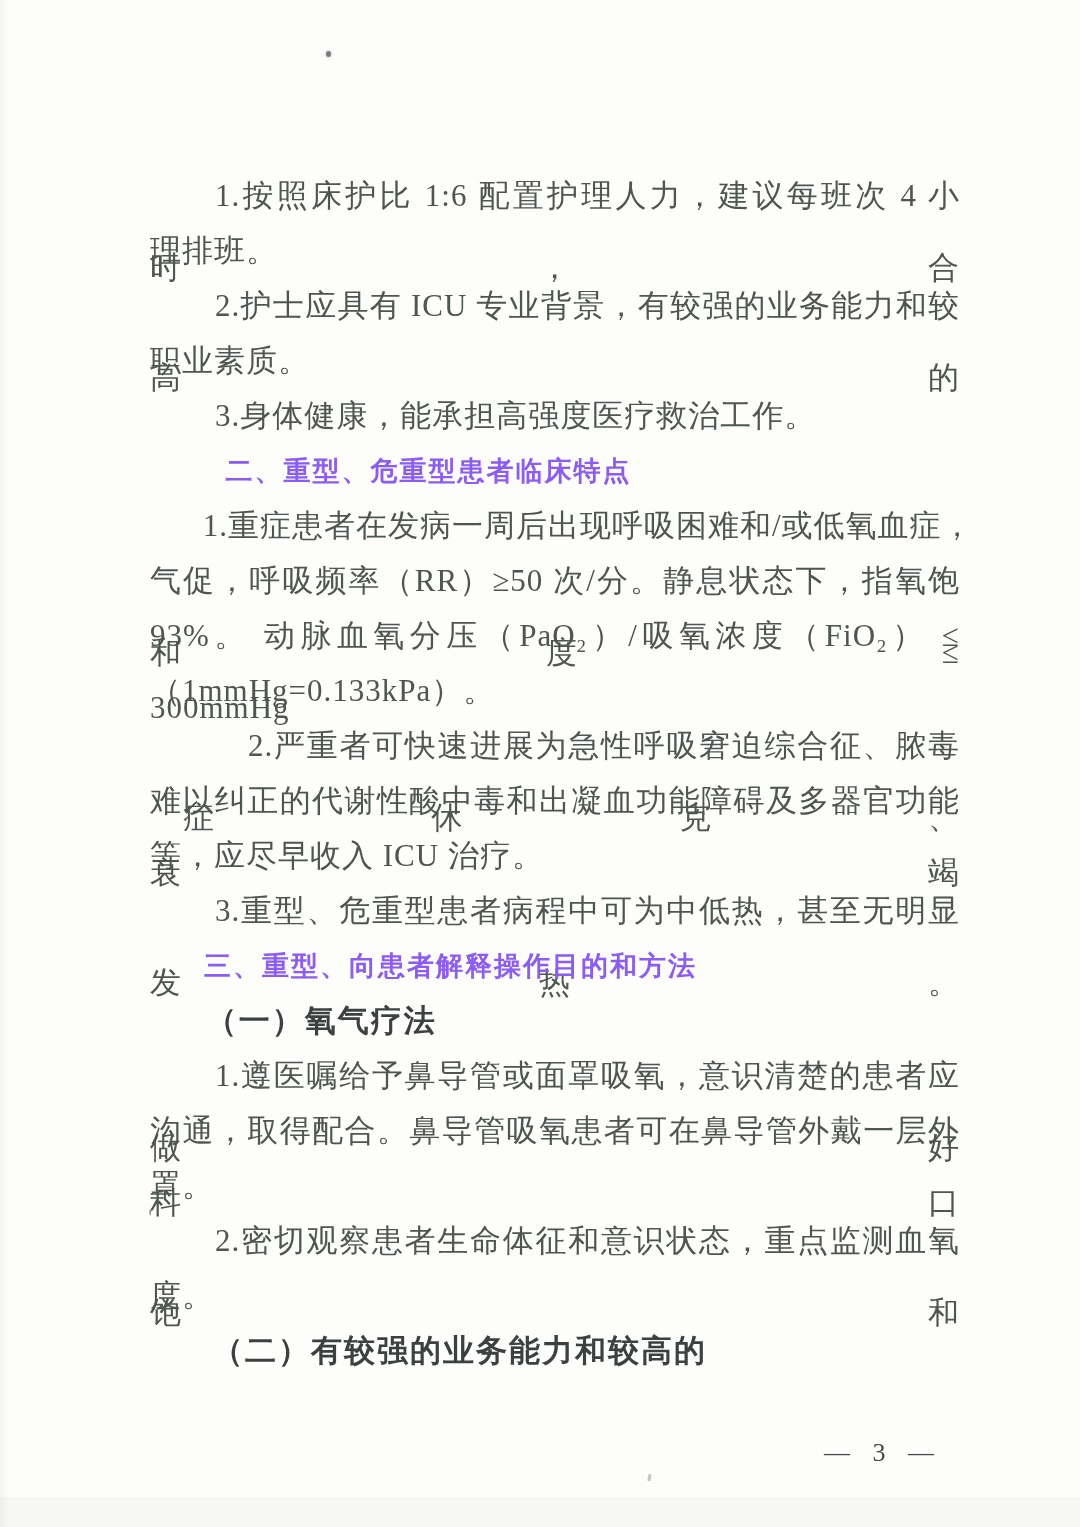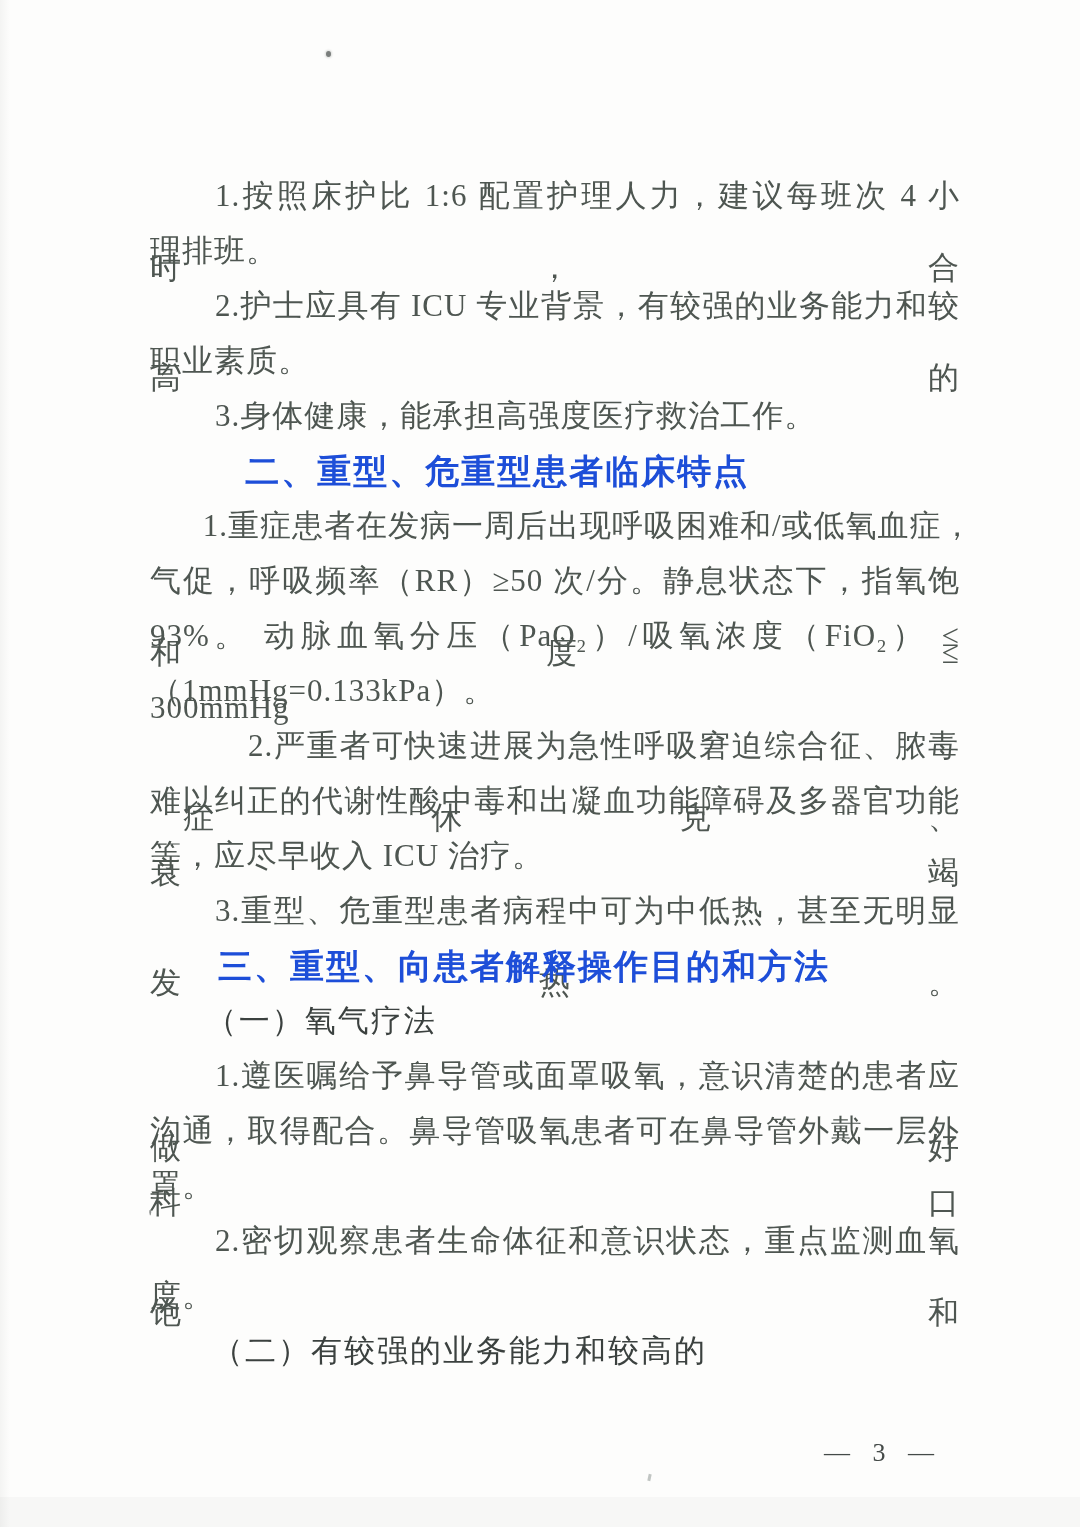--- a/index.html
+++ b/index.html
@@ -39,26 +39,26 @@
     letter-spacing: 1px;
   }
   .line.jl {
     white-space: normal;
     text-align: justify;
     text-align-last: justify;
   }
   .line.h1 {
     font-family: "Liberation Sans", "DejaVu Sans", sans-serif;
     font-weight: 700;
-    font-size: 34px;
-    color: #1d4ed8;
+    font-size: 27px;
+    color: #8b5cf6;
     letter-spacing: 2px;
   }
   .line.h2 {
-    font-weight: 400;
+    font-weight: 700;
     font-size: 31px;
     color: #3b413f;
     letter-spacing: 2px;
   }
   #page-number {
     position: absolute;
     top: 1438px;
     right: 145px;
     font-size: 26px;
     line-height: 30px;

